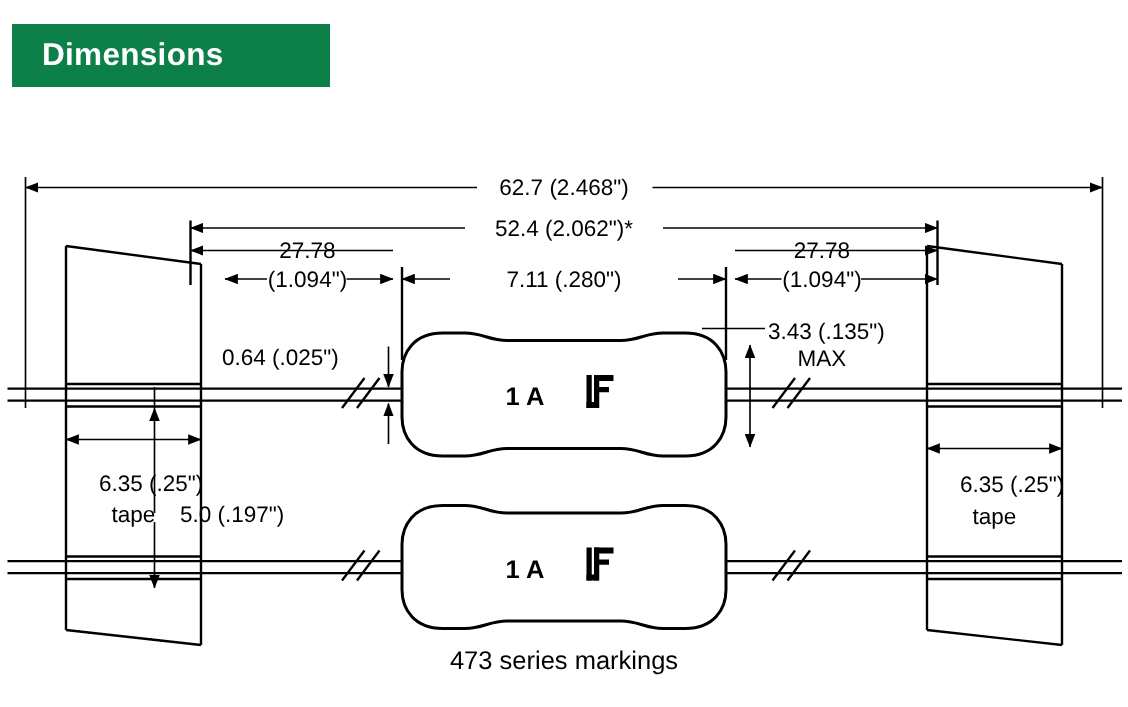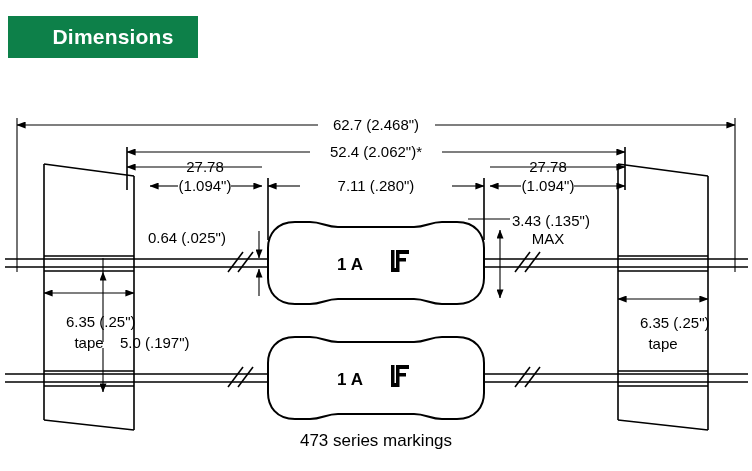--- a/index.html
+++ b/index.html
@@ -18,26 +18,25 @@
     position: absolute;
     left: 0; top: 0;
     width: 752px;
     height: 471px;
     background: #ffffff;
   }
   .section-header {
     position: absolute;
     left: 8px;
     top: 16px;
-    width: 190px;
+    width: 212px;
     height: 42px;
     background: #0d8049;
     display: flex;
     align-items: center;
-    justify-content: center;
   }
   .section-header .title {
     color: #ffffff;
     font-size: 21px;
     font-weight: bold;
     letter-spacing: 0.2px;
     margin-left: 20px;
     font-family: "Liberation Sans", sans-serif;
   }
   #drawing {

